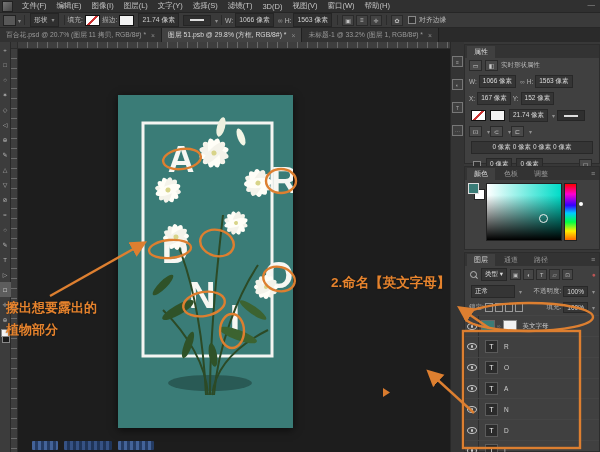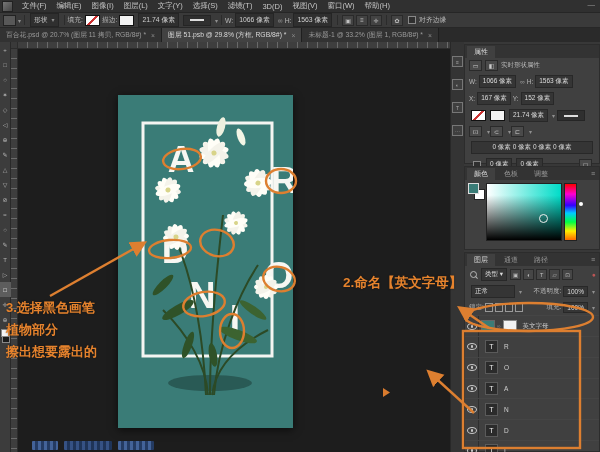--- a/index.html
+++ b/index.html
@@ -102,21 +102,21 @@
   .lmask{width:12px;height:10px;border:1px solid #888;background:#f2f2f2;margin:0 2px;flex:0 0 auto;}
   .tthumb{width:11px;height:11px;border:1px solid #5a5a5a;background:#2b2b2b;color:#eee;
           display:flex;align-items:center;justify-content:center;font-size:7px;margin:0 2px 0 6px;flex:0 0 auto;}
   .lrow{display:flex;align-items:center;height:19.8px;border-top:1px solid #454545;font-size:6.5px;color:#cfcfcf;}
   .lname{margin-left:4px;}
 
   
   .overlay{position:absolute;left:0;top:0;width:600px;height:452px;pointer-events:none;z-index:90;}
   .ann{position:absolute;color:#e6832d;font-weight:700;z-index:91;text-shadow:0 0 2px rgba(0,0,0,.4);}
   .ann3{left:6px;top:297px;width:118px;font-size:13px;line-height:22px;}
-  .ann2{left:331px;top:273px;font-size:13.5px;line-height:20px;margin-left:12px;}
+  .ann2{left:331px;top:273px;font-size:13.5px;line-height:20px;}
   .ann1{left:329px;top:360px;font-size:13.5px;}
 </style>
 </head>
 <body>
 
 <div class="stage">
 
   <div class="menubar">
     <span class="appicon"></span>
     <span class="menu-item">文件(F)</span>
@@ -500,21 +500,20 @@
       <rect x="463" y="331" width="117" height="117"></rect>
 
       <line x1="50" y1="296" x2="144" y2="243" marker-end="url(#ah)"></line>
       <line x1="489" y1="328" x2="460" y2="308" marker-end="url(#ah)"></line>
       <line x1="474" y1="413" x2="429" y2="372" marker-end="url(#ah)"></line>
     </g>
     <polygon points="383,388 383,397 390,392.5" fill="#d97b2e"></polygon>
   </svg>
 
   <div class="ann ann3">
-    <div>3.选择黑色画笔</div>
+    <div>擦出想要露出的</div>
     <div>植物部分</div>
-    <div>擦出想要露出的</div>
   </div>
   <div class="ann ann2">
     <div>2.命名【英文字母】</div>
   </div>
 
 </div>
 
 </body></html>

